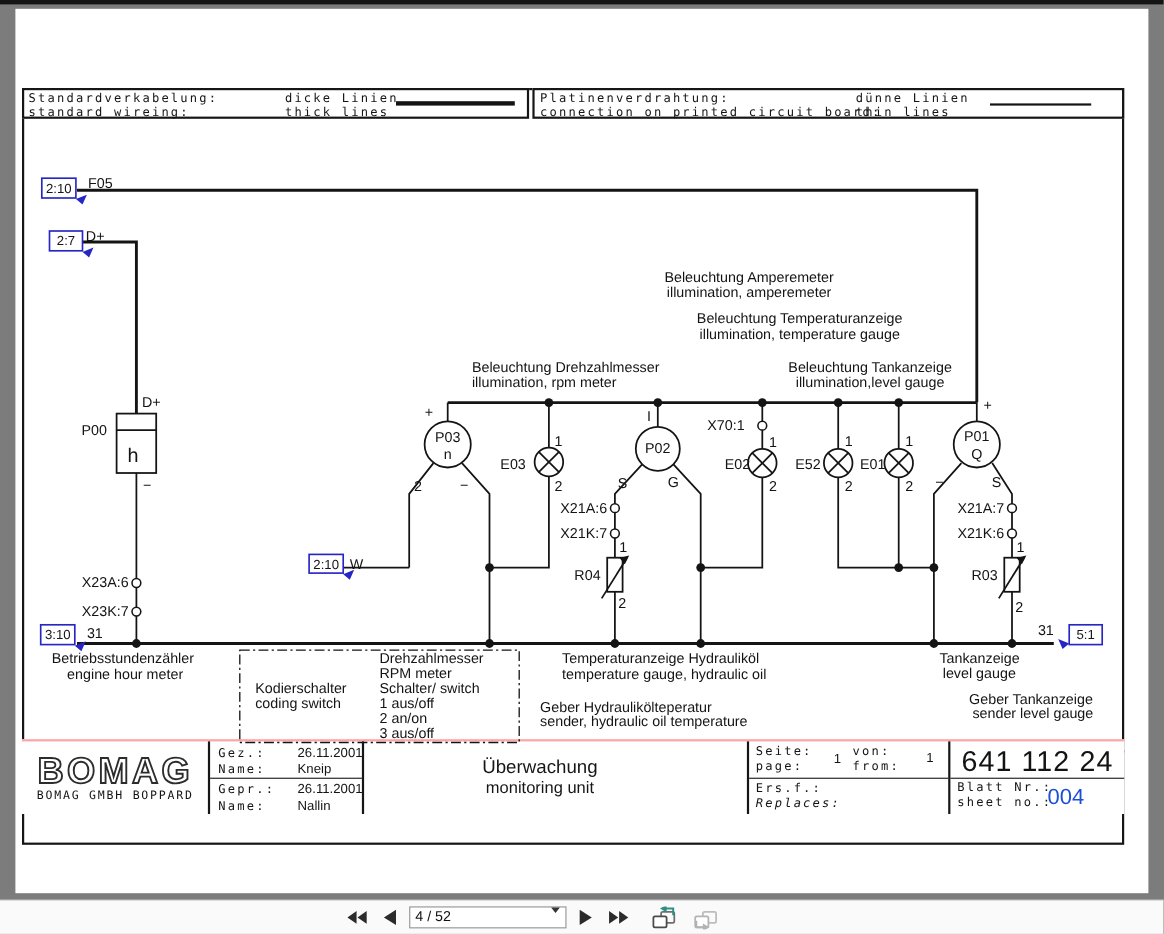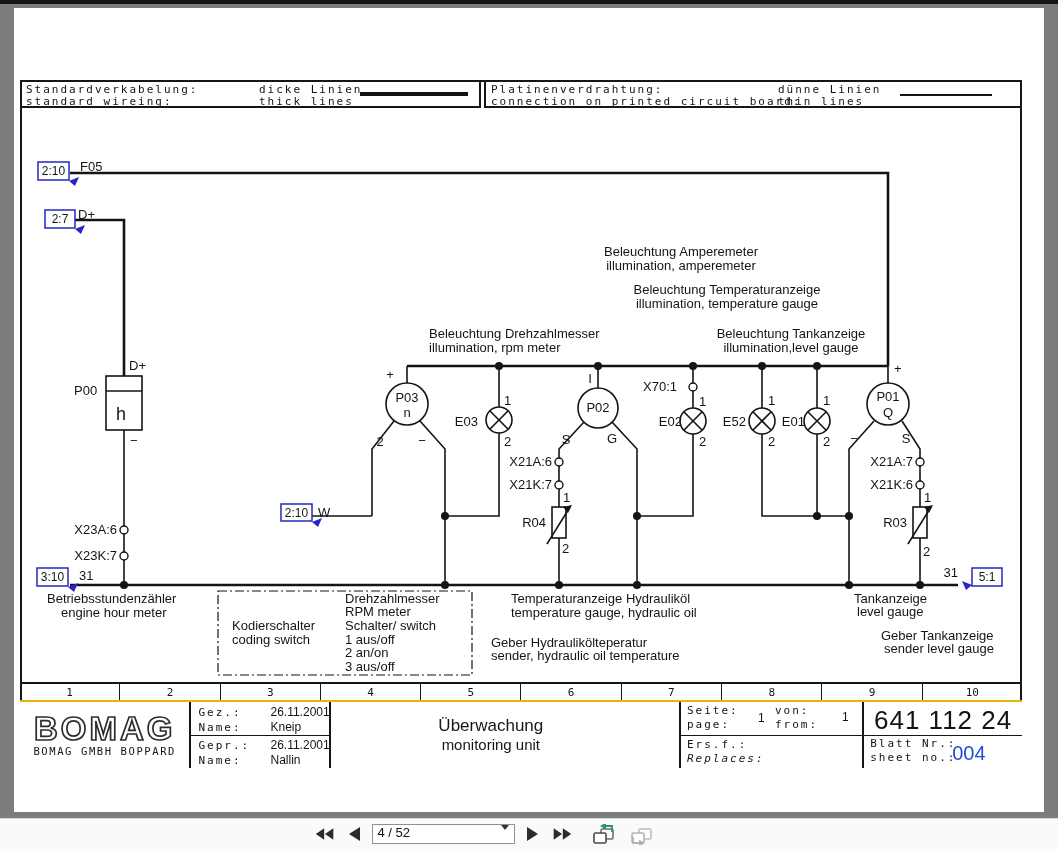--- a/index.html
+++ b/index.html
@@ -18,21 +18,21 @@
         line-height:12px;white-space:pre;}
   .hcol{position:absolute;top:2px;}
   .thickline{position:absolute;background:#141414;}
   
   #colrow{left:20px;top:682px;width:1002px;height:18px;border-top:2px solid #161616;
           box-sizing:border-box;display:flex;}
   .colcell{flex:1;border-right:1px solid #161616;display:flex;align-items:center;justify-content:center;
            font-family:"DejaVu Sans Mono",monospace;font-size:11px;color:#141414;}
   .colcell:last-child{border-right:none;}
   
-  #tblock{left:20px;top:700px;width:1002px;height:68px;border-top:2px solid #eab308;box-sizing:border-box;
+  #tblock{left:20px;top:672px;width:1002px;height:68px;border-top:2px solid #fca5a5;box-sizing:border-box;
           display:flex;background:#fff;}
   .tcol{border-right:2px solid #161616;box-sizing:border-box;position:relative;height:100%;}
   .tcol:last-child{border-right:none;}
   #logocell{width:175px;display:flex;flex-direction:column;align-items:center;justify-content:center;}
   #logotext{font-weight:800;font-size:33px;line-height:30px;letter-spacing:3px;color:#fff;
             -webkit-text-stroke:1.7px #2c2c2c;font-family:"Liberation Sans",sans-serif;}
   #companytext{margin-top:1px;font-family:"DejaVu Sans Mono",monospace;font-size:10.5px;
                letter-spacing:1.6px;color:#141414;white-space:pre;text-align:right;}
   #gezcell{width:142px;}
   .halfrow{position:relative;height:34px;box-sizing:border-box;}

